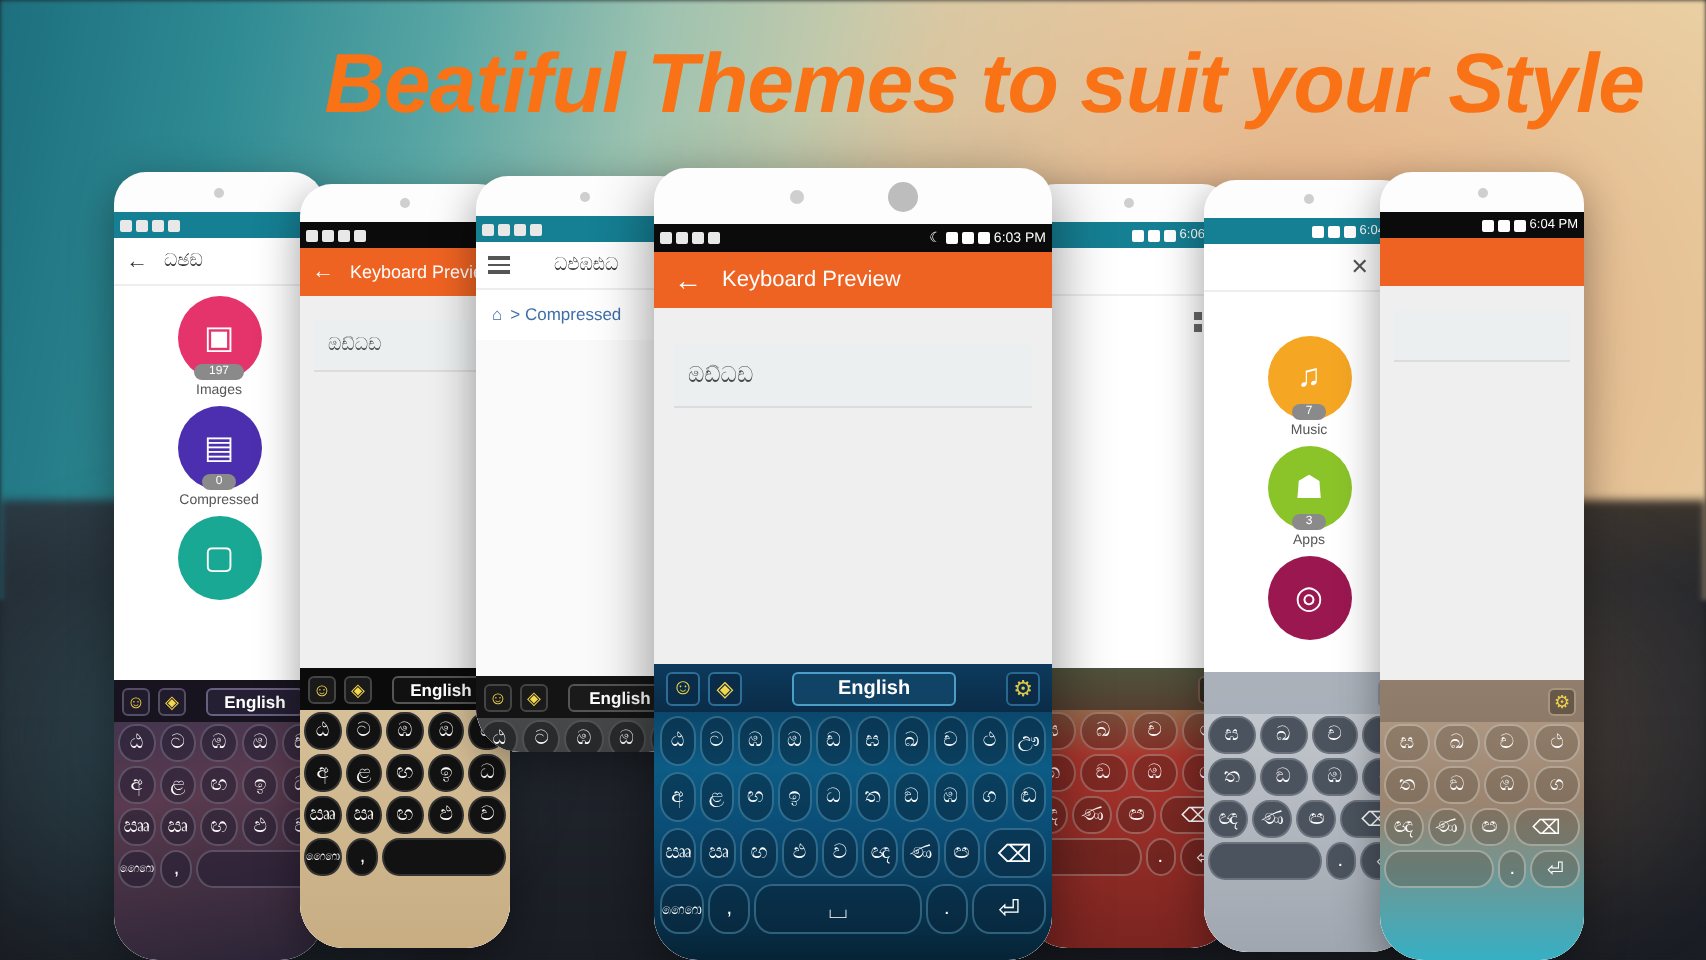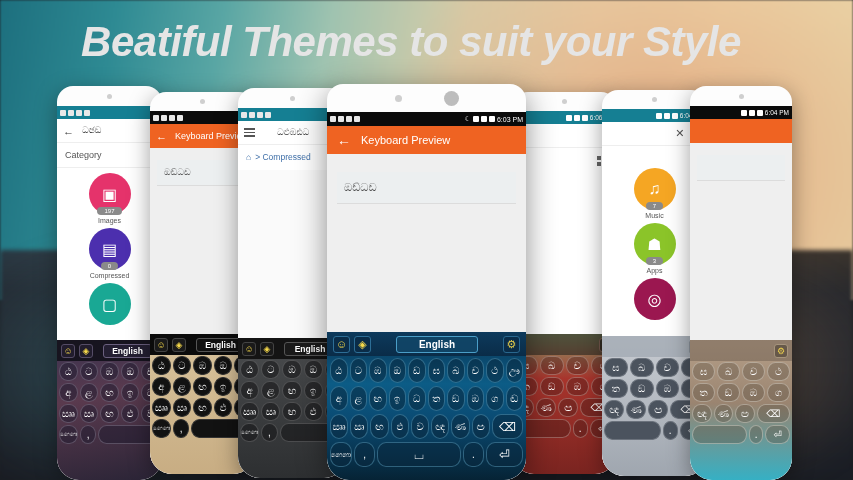--- a/index.html
+++ b/index.html
@@ -36,25 +36,25 @@
   }
   .bg-glow-r {
     position: absolute; right: -40px; top: 250px; width: 320px; height: 240px;
     background: radial-gradient(ellipse at center, rgba(150,110,70,0.40) 0%, rgba(150,110,70,0) 70%);
     filter: blur(14px);
   }
 
   
   #headline {
     position: absolute; left: 0; top: 18px; width: 822px;
-    text-align: center;
+    text-align: right;
     font-size: 42px;
     font-weight: bold;
     font-style: italic;
-    color: #e5e5e5;
+    color: #f97316;
     letter-spacing: -0.5px;
     white-space: nowrap;
     z-index: 40;
   }
 
   
   .phone {
     position: absolute;
     background: #fdfdfd;
     border-radius: 16px 16px 22px 22px;
@@ -199,21 +199,20 @@
         <i class="sb-ico"></i>
         <i class="sb-ico"></i>
         <i class="sb-ico"></i>
       </span>
       <span class="sb-right"></span>
     </div>
     <div class="appbar white">
       <span class="arrow">←</span>
       <span class="appbar-title" style="">ධඡඞ</span>
     </div>
-    <div class="cat-header">Category</div>
     <div class="circles">
       <div class="circ-wrap">
         <div class="circ" style="background:#e5336b;">▣</div>
         <div class="badge">197</div>
         <div class="cname">Images</div>
       </div>
       <div class="circ-wrap">
         <div class="circ" style="background:#4c2fae;">▤</div>
         <div class="badge">0</div>
         <div class="cname">Compressed</div>
@@ -312,21 +311,21 @@
         <div class="kb-row">
           <div class="key" style="font-size:6px;">෧෨෩</div>
           <div class="key">,</div>
           <div class="key sp"></div>
         </div>
       </div>
     </div>
   </div>
 </div>
 
-<div class="phone" style="left:238px; top:88px; width:108px; height:390px;">
+<div class="phone" style="left:238px; top:88px; width:108px; height:288px;">
   <div class="bezel-top" style="height:20px;">
     <span class="sensor" style="width:5px;height:5px;"></span>
   </div>
   <div class="screen" style="top:20px; height:370px;">
     <div class="statusbar teal">
       <span class="sb-left">
         <i class="sb-ico"></i>
         <i class="sb-ico"></i>
         <i class="sb-ico"></i>
         <i class="sb-ico"></i>

